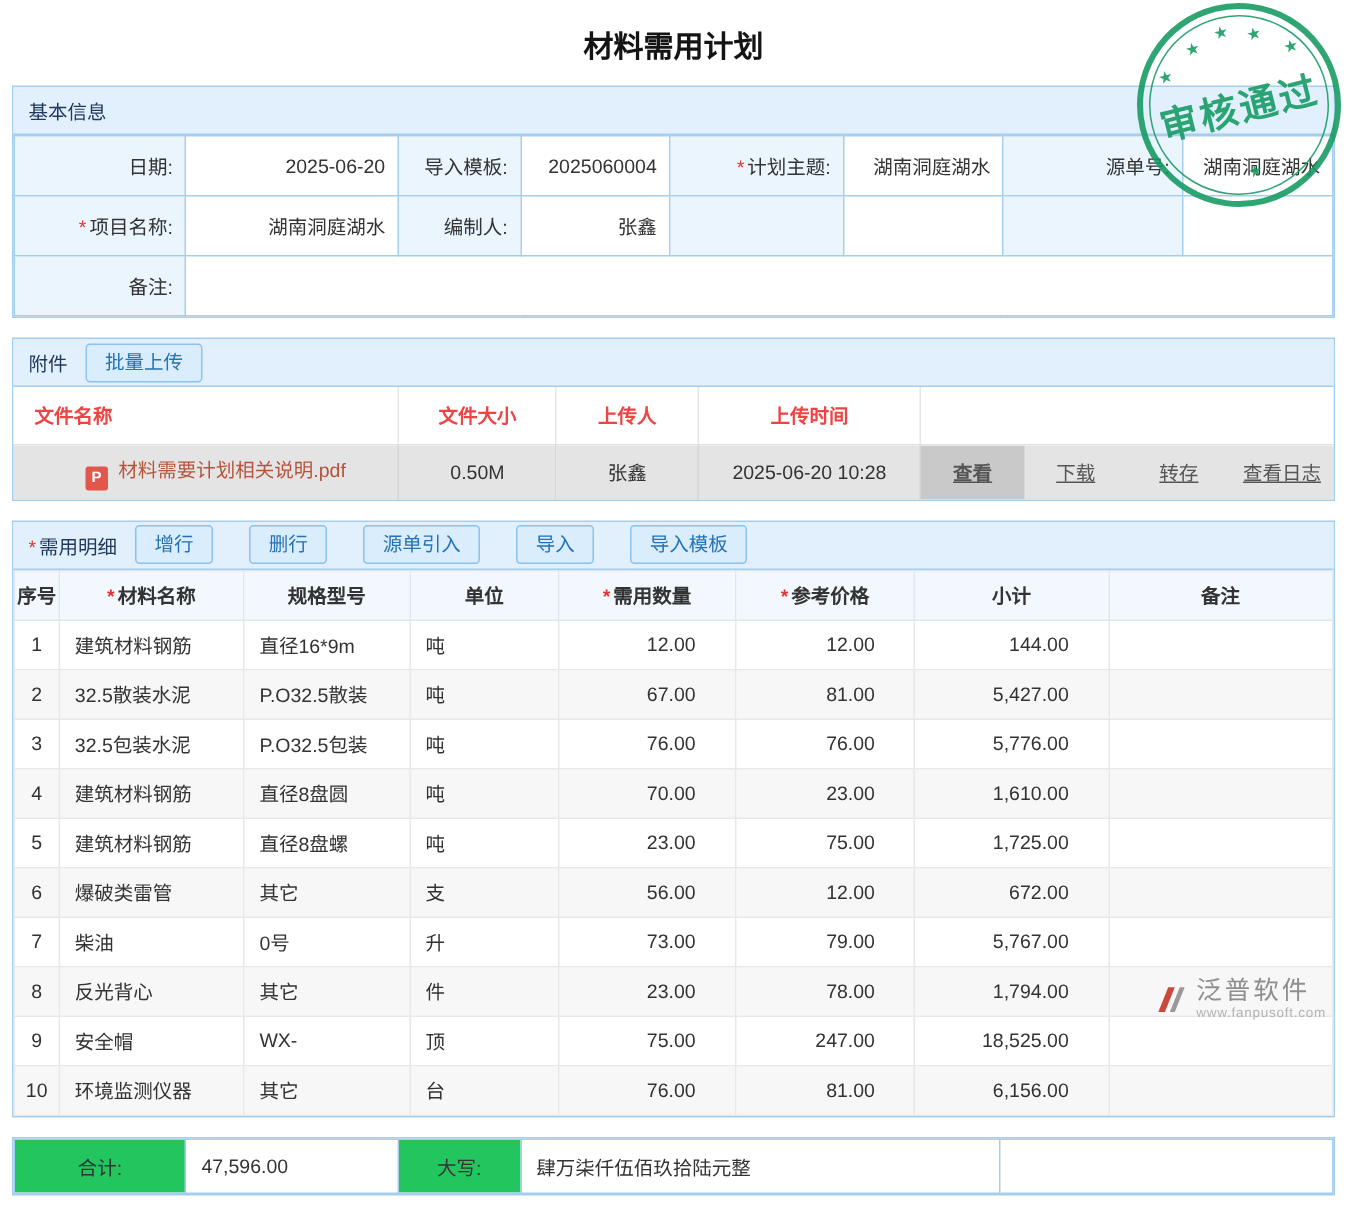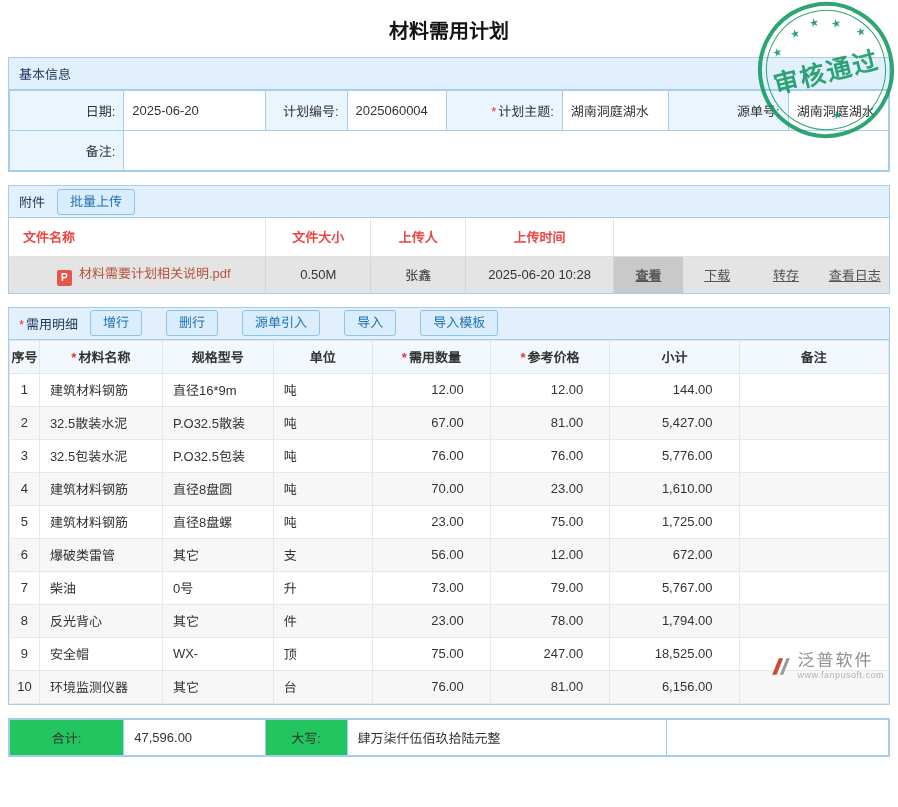--- a/index.html
+++ b/index.html
@@ -19,21 +19,21 @@
 
   .req { color: #e5322d; margin-right: 2px; }
 
   .btn { background: #d9edfc; border: 1px solid #8cc2ec; color: #2573b5; font-size: 13px; padding: 3px 12px; border-radius: 3px; cursor: pointer; font-family: inherit; line-height: 18px; }
   .btn-row { display: flex; gap: 24px; }
 
   
   .form-table { width: 100%; border-collapse: collapse; table-layout: fixed; }
   .form-table td { border: 1px solid #a5cdee; height: 40px; padding: 0 8px; overflow: hidden; white-space: nowrap; }
   .form-table td.lbl { background: #eaf5fe; text-align: right; }
-  .form-table td.val { background: #fff; text-align: left; }
+  .form-table td.val { background: #fff; text-align: right; }
 
   
   .attach-table { width: 100%; border-collapse: collapse; table-layout: fixed; }
   .attach-table th { height: 38px; font-weight: bold; color: #ef4444; background: #fff; border-right: 1px solid #e6e6e6; border-bottom: 1px solid #e0e0e0; text-align: center; }
   .attach-table th:last-child { border-right: none; }
   .attach-table th.h-name { text-align: left; padding-left: 14px; }
   .attach-table td { height: 36px; background: #e4e4e4; border-right: 1px solid #d4d4d4; text-align: center; overflow: hidden; white-space: nowrap; }
   .attach-table td:last-child { border-right: none; }
   .file-name-cell { text-align: left; padding-left: 14px; }
   .file-link { color: #b5543c; cursor: pointer; }
@@ -109,26 +109,36 @@
           <col style="width:11.3%">
         <col style="width:13.2%">
           <col style="width:12.1%">
         <col style="width:13.6%">
           <col style="width:11.4%">
       </colgroup>
       <tbody>
         <tr>
           <td class="lbl">日期:</td>
           <td class="val">2025-06-20</td>
-          <td class="lbl">计划编号:</td>
+          <td class="lbl">导入模板:</td>
           <td class="val">2025060004</td>
           <td class="lbl"><span class="req">*</span><span>计划主题:</span></td>
           <td class="val">湖南洞庭湖水</td>
           <td class="lbl">源单号:</td>
           <td class="val">湖南洞庭湖水</td>
+        </tr>
+        <tr>
+          <td class="lbl"><span class="req">*</span><span>项目名称:</span></td>
+          <td class="val">湖南洞庭湖水</td>
+          <td class="lbl">编制人:</td>
+          <td class="val">张鑫</td>
+          <td class="lbl"></td>
+          <td class="val"></td>
+          <td class="lbl"></td>
+          <td class="val"></td>
         </tr>
         <tr>
           <td class="lbl">备注:</td>
           <td class="val" colspan="7"></td>
         </tr>
       </tbody>
     </table>
   </section>
 
   <section class="box">

